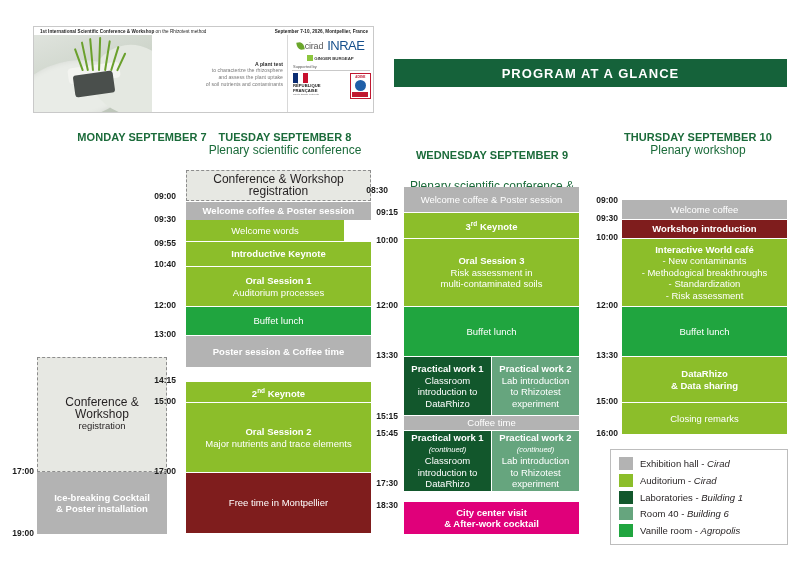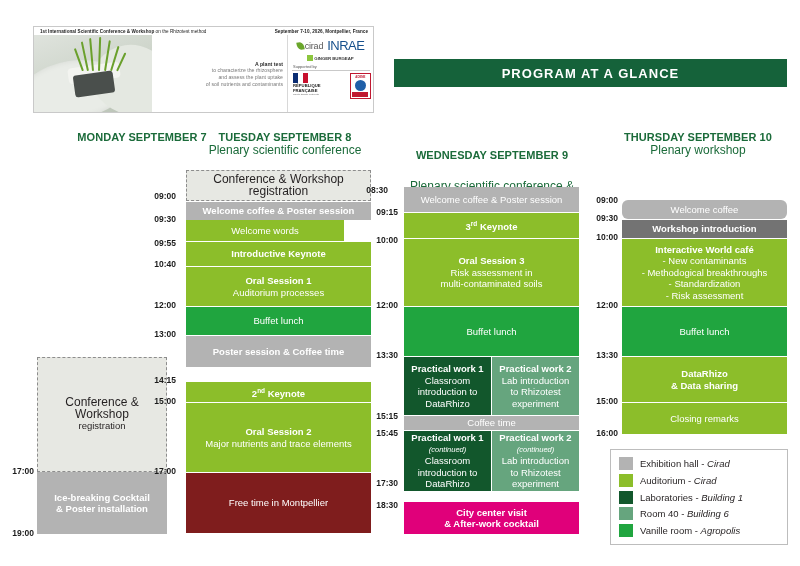--- a/index.html
+++ b/index.html
@@ -351,24 +351,24 @@
   </div>
 
   <div class="tlabel" style="left:586px;top:195px;width:32px;">09:00</div>
   <div class="tlabel" style="left:586px;top:213px;width:32px;">09:30</div>
   <div class="tlabel" style="left:586px;top:232px;width:32px;">10:00</div>
   <div class="tlabel" style="left:586px;top:300px;width:32px;">12:00</div>
   <div class="tlabel" style="left:586px;top:350px;width:32px;">13:30</div>
   <div class="tlabel" style="left:586px;top:396px;width:32px;">15:00</div>
   <div class="tlabel" style="left:586px;top:428px;width:32px;">16:00</div>
 
-  <div class="blk" style="left:622px;top:200px;width:165px;height:19px;background:#b3b3b3;border-radius:6px;">
+  <div class="blk" style="left:622px;top:200px;width:165px;height:19px;background:#b3b3b3;">
     <span class="b-sub">Welcome coffee</span>
   </div>
-  <div class="blk" style="left:622px;top:220px;width:165px;height:18px;background:#737373;">
+  <div class="blk" style="left:622px;top:220px;width:165px;height:18px;background:#7f1d1d;">
     <span class="b-main">Workshop introduction</span>
   </div>
   <div class="blk" style="left:622px;top:239px;width:165px;height:67px;background:#8cbe2a;">
     <span class="b-main">Interactive World café</span>
     <span class="b-sub" style="white-space:pre-line;">- New contaminants
 - Methodogical breakthroughs
 - Standardization
 - Risk assessment</span>
   </div>
   <div class="blk" style="left:622px;top:307px;width:165px;height:49px;background:#20a53f;">

